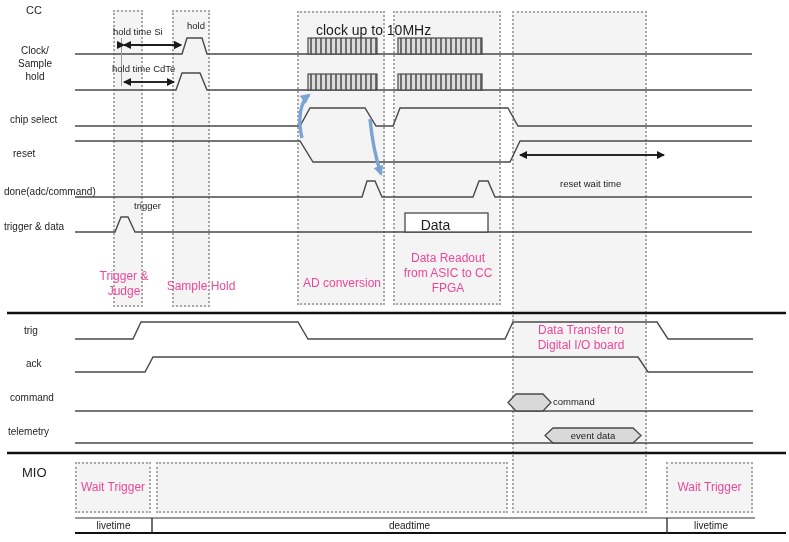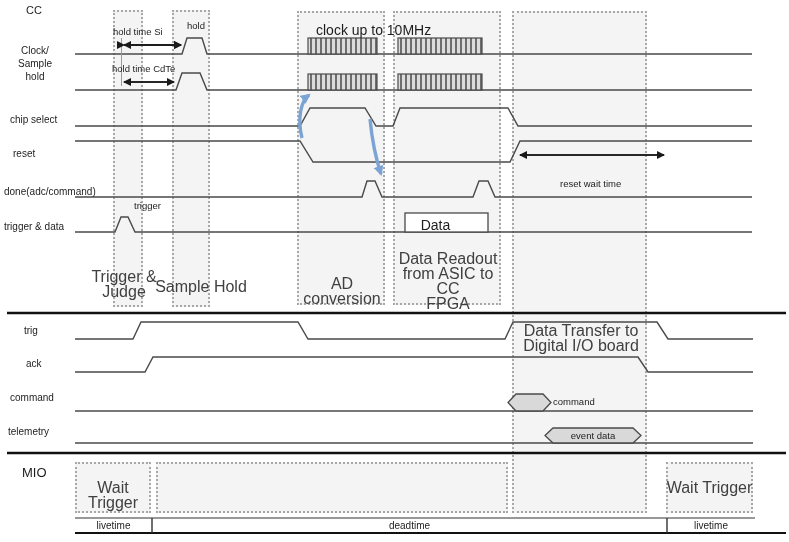--- a/index.html
+++ b/index.html
@@ -9,21 +9,21 @@
     overflow:hidden;
   }
   .phase-box{
     position:absolute;box-sizing:border-box;
     background:#f4f4f4;border:2px dotted #a8a8a8;z-index:1;
   }
   #diagram-svg{position:absolute;left:0;top:0;z-index:2;}
   .txt{position:absolute;z-index:3;white-space:pre-line;}
   .siglabel{font-size:10px;color:#1d1d1d;}
   .ann{font-size:9.5px;color:#1d1d1d;}
-  .phase{font-size:16px;color:#404040;text-align:center;line-height:15px;}
+  .phase{font-size:12px;color:#ec4899;text-align:center;line-height:15px;}
   .center{text-align:center;}
 </style>
 </head>
 <body>
 
 <div id="stage">
 
   <div class="phase-box" style="left:113px;top:10px;width:30px;height:297px;"></div>
   <div class="phase-box" style="left:172px;top:10px;width:38px;height:297px;"></div>
   <div class="phase-box" style="left:297px;top:11px;width:88px;height:294px;"></div>

